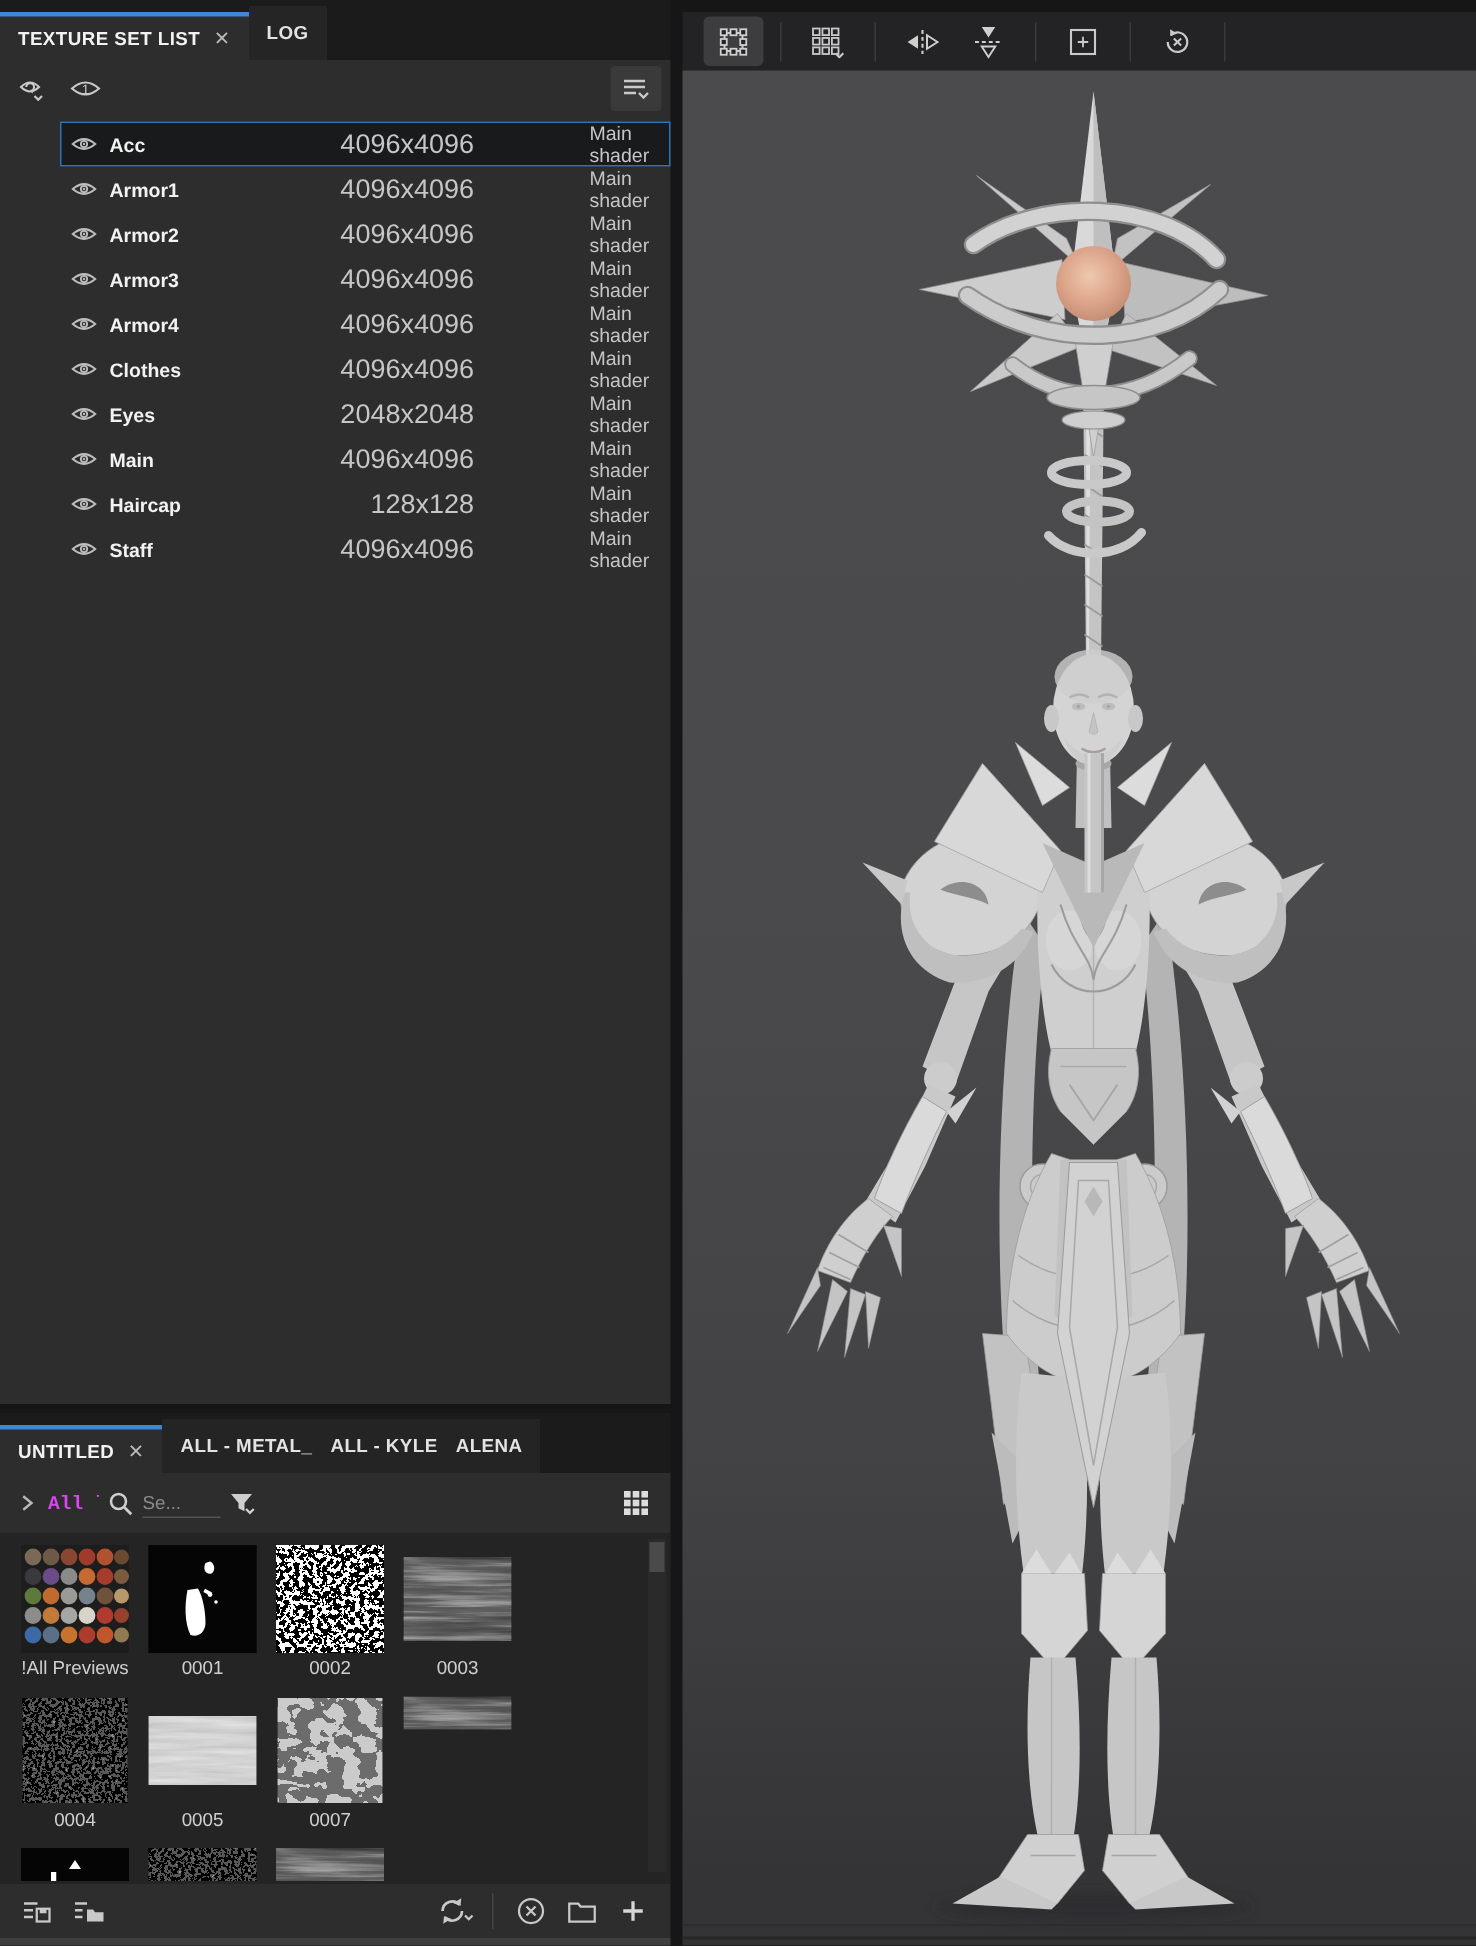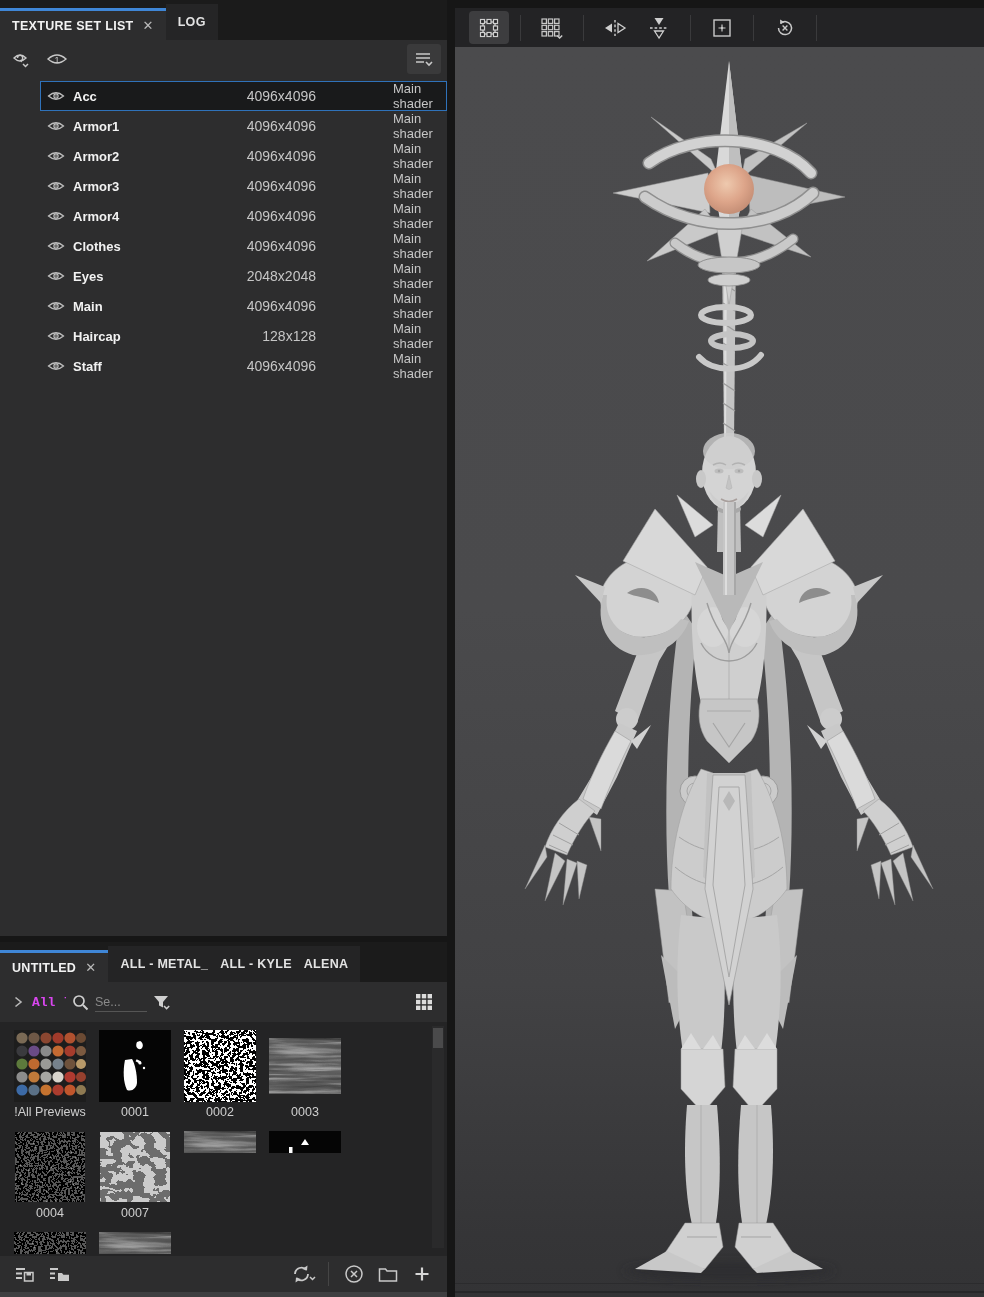--- a/index.html
+++ b/index.html
@@ -26,21 +26,21 @@
   .icon-btn { width:34px; height:30px; display:flex; align-items:center; justify-content:center; border-radius:3px; }
   .ts-toolbar .spacer { flex:1; }
   .icon-btn.raised { background:#3a3a3b; }
 
   
   .ts-rows { background:#2d2d2e; height:858px; padding-top:3px;padding-left:40px; }
   .ts-row { position:relative; height:30px; display:flex; align-items:center; border:1px solid transparent; }
   .ts-row.selected { background:#191a1b; border:1px solid #2f72ba; }
   .ts-row .eye { width:30px; display:flex; justify-content:center; }
   .ts-row .nm { font-size:13px; font-weight:bold; color:#f2f2f2; margin-left:2px; }
-  .ts-row .res { position:absolute; right:130px; width:90px; text-align:right; font-size:14px; color:#c6c6c6; }
+  .ts-row .res { position:absolute; right:130px; width:90px; text-align:right; font-size:18px; color:#c6c6c6; }
   .ts-row .shd { position:absolute; left:352px; font-size:13px; color:#c6c6c6; }
 
   
   .shelf-gap { height:6px; background:#161616; }
   .shelf-search { height:40px; background:#2d2d2e; display:flex; align-items:center; padding:0 6px; }
   .crumb { font-size:13px; font-weight:bold; color:#d946ef; margin:0 2px 0 2px; white-space:nowrap; overflow:hidden; max-width:34px;font-family:Liberation Mono, monospace; }
   .search-box { display:flex; align-items:center; gap:6px; margin-left:4px; }
   .search-input { width:52px; border:none; border-bottom:1px solid #555; background:transparent;
                   font-size:12.5px; color:#bbb; padding:2px 0; font-family:"Liberation Sans",sans-serif; }
   .search-input::placeholder { color:#8a8a8a; }
@@ -419,20 +419,28 @@
       <div class="cell">
         <div class="thumbbox">
             <svg class="thumb" width="70" height="70">
               <rect width="70" height="70" filter="url(#fSpeckle)"></rect>
             </svg>
           </div>
         <span class="lbl">0004</span>
       </div>
       <div class="cell">
         <div class="thumbbox">
+            <svg class="thumb" width="72" height="46">
+              <rect width="72" height="46" filter="url(#fStreakLight)"></rect>
+            </svg>
+          </div>
+        <span class="lbl">0005</span>
+      </div>
+      <div class="cell">
+        <div class="thumbbox">
             <svg class="thumb" width="70" height="70">
               <rect width="70" height="70" filter="url(#fPatchy)"></rect>
             </svg>
           </div>
         <span class="lbl">0007</span>
       </div>
 
       <div class="cell">
           <div class="thumbbox" style="height:22px">
             <svg class="thumb" width="72" height="22">

